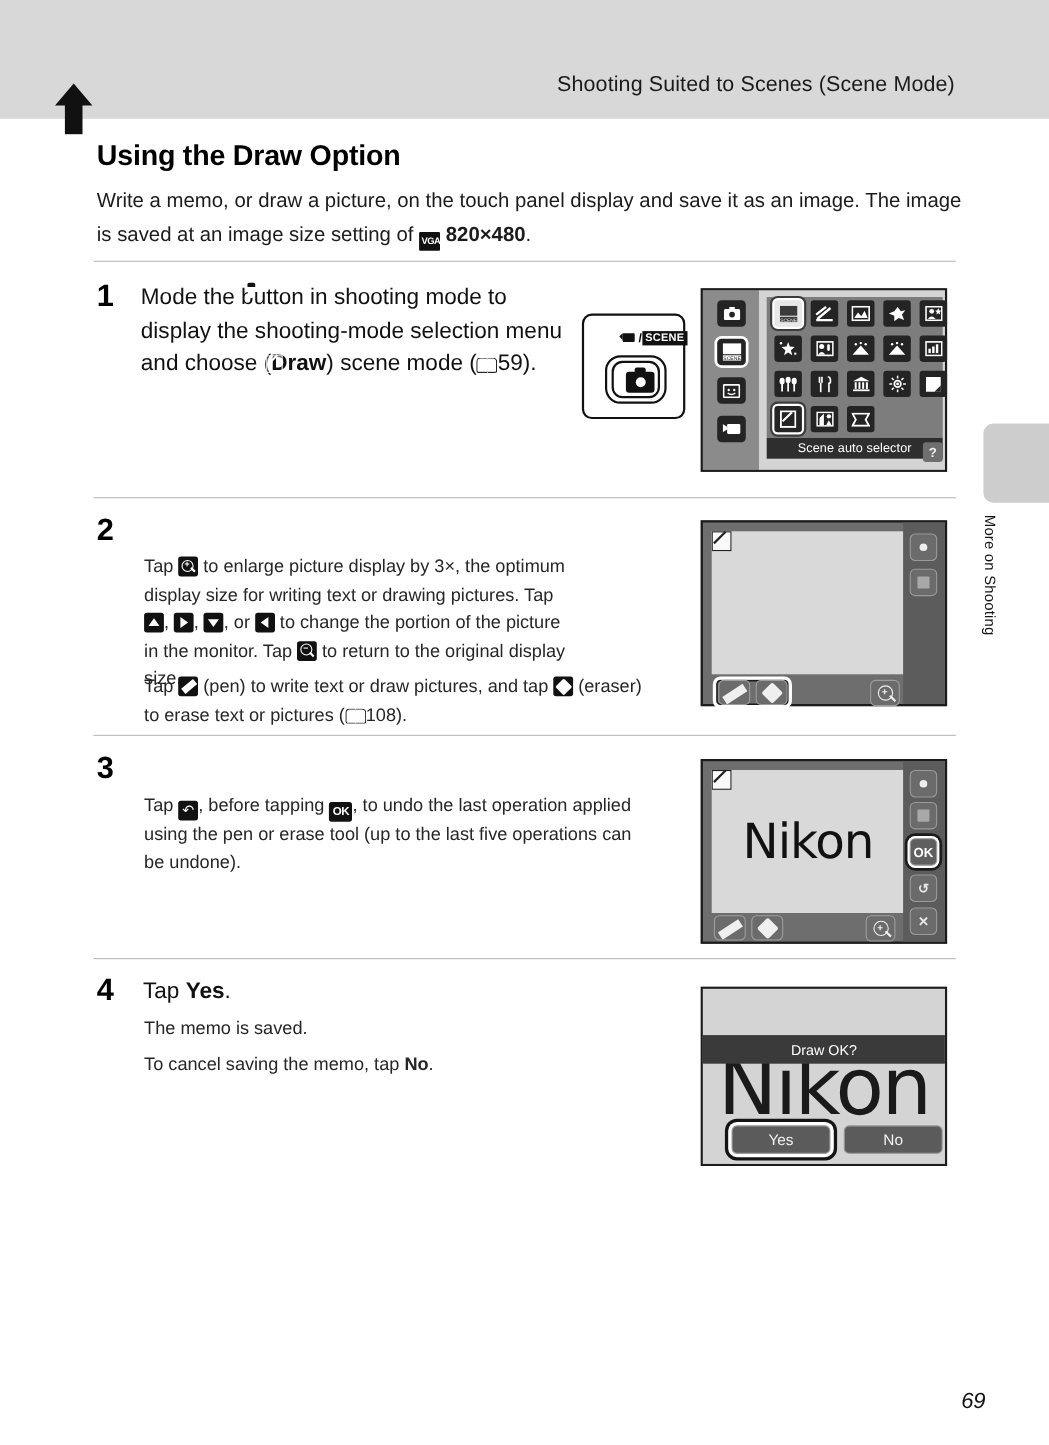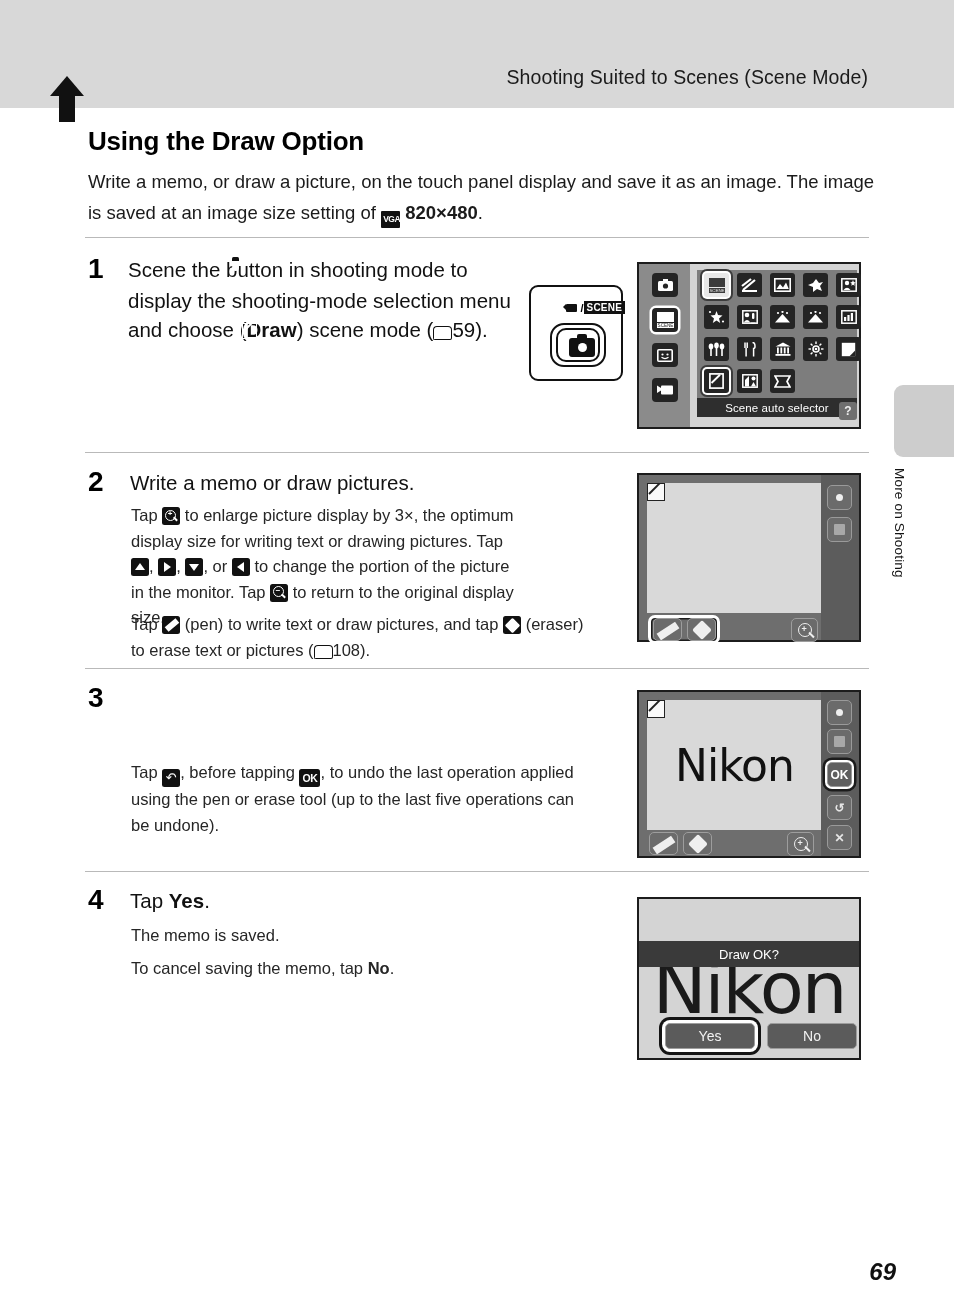--- a/index.html
+++ b/index.html
@@ -347,21 +347,21 @@
   .cf-btn {
     position:absolute; top:124px; width:90px; height:26px; background:#5b5b5b;
     border:1.5px solid #9d9d9d; border-radius:5px; color:#f2f2f2; font-size:14px;
     display:flex; align-items:center; justify-content:center;
   }
   .cf-yes { left:26px; box-shadow:0 0 0 3px #fff, 0 0 0 6px #141414; }
   .cf-no  { left:128px; }
 
   .pagenum {
     position:absolute; right:58px; bottom:28px;
-    font-size:24px; font-style:italic; font-weight:bold; color:#111;
+    font-size:20px; font-style:italic; font-weight:normal; color:#111;
   }
 </style>
 </head>
 <body>
 
 <div class="page">
 
   <div class="header-band"></div>
   <div class="header-title">Shooting Suited to Scenes (Scene Mode)</div>
 
@@ -373,21 +373,21 @@
     <span>Write a memo, or draw a picture, on the touch panel display and save it as an</span>
     <span>image. The image is saved at an image size setting of</span>
     <span class="ic-vga">VGA</span>
     <b>820×480</b><span>.</span>
   </div>
 
   <div class="rule r1"></div>
 
   <div class="stepnum" style="left:88px; top:253px;">1</div>
   <div class="stepbody step-head" style="left:128px; top:255px; width:390px;">
-    <span>Scene the</span>
+    <span>Mode the</span>
     <span class="ic-cam"></span>
     <span>button in shooting mode to display the shooting-mode selection menu and choose</span>
     <span class="ic-draw"></span>
     <span>(</span><b>Draw</b><span>) scene mode (</span><span class="ic-book"></span><span>59</span><span>).</span>
   </div>
 
   <div class="btn-illus">
     <div class="bi-label">
       <span class="bi-movie"></span>/<span class="bi-scene">SCENE</span>
     </div>
@@ -576,21 +576,20 @@
         </svg>
     </div>
 
     <div class="sm-caption">Scene auto selector</div>
     <div class="sm-help">?</div>
   </div>
 
   <div class="rule r2"></div>
 
   <div class="stepnum" style="left:88px; top:466px;">2</div>
-  <div class="stepbody step-head" style="left:130px; top:468px; width:380px;">Write a memo or draw pictures.</div>
 
   <div class="stepbody step-sub" style="left:131px; top:503px; width:390px;">
     <span>Tap</span>
     <span class="ic-zoomin"><span class="plusmin">+</span></span>
     <span>to enlarge picture display by 3×, the optimum display size for writing text or drawing pictures. Tap</span>
     <span class="ic-arr up"><i></i></span><span>,</span>
     <span class="ic-arr right"><i></i></span><span>,</span>
     <span class="ic-arr down"><i></i></span><span>, or</span>
     <span class="ic-arr left"><i></i></span>
     <span>to change the portion of the picture in the monitor. Tap</span>
@@ -617,21 +616,21 @@
     <div class="tool-btn tool-pen" style="left:14px; top:143px;"></div>
     <div class="tool-btn tool-eraser" style="left:48px; top:143px;"></div>
     <div class="zoom-btn" style="left:152px; top:143px;">
         <span>+</span>
       </div>
   </div>
 
   <div class="rule r3"></div>
 
   <div class="stepnum" style="left:88px; top:682px;">3</div>
-  <div class="stepbody step-sub" style="left:131px; top:720px; width:460px;margin-top:40px;">
+  <div class="stepbody step-sub" style="left:131px; top:720px; width:460px;">
     <span>Tap</span>
     <span class="ic-undo">↶</span><span>, before tapping</span>
     <span class="ic-ok">OK</span><span>, to undo the last operation applied using the pen or erase tool (up to the last five operations can be undone).</span>
   </div>
 
   <div class="shot shot-3">
     <div class="canvas">
       <div class="canvas-badge"></div>
       <div class="handwrite">Nikon</div>
     </div>

